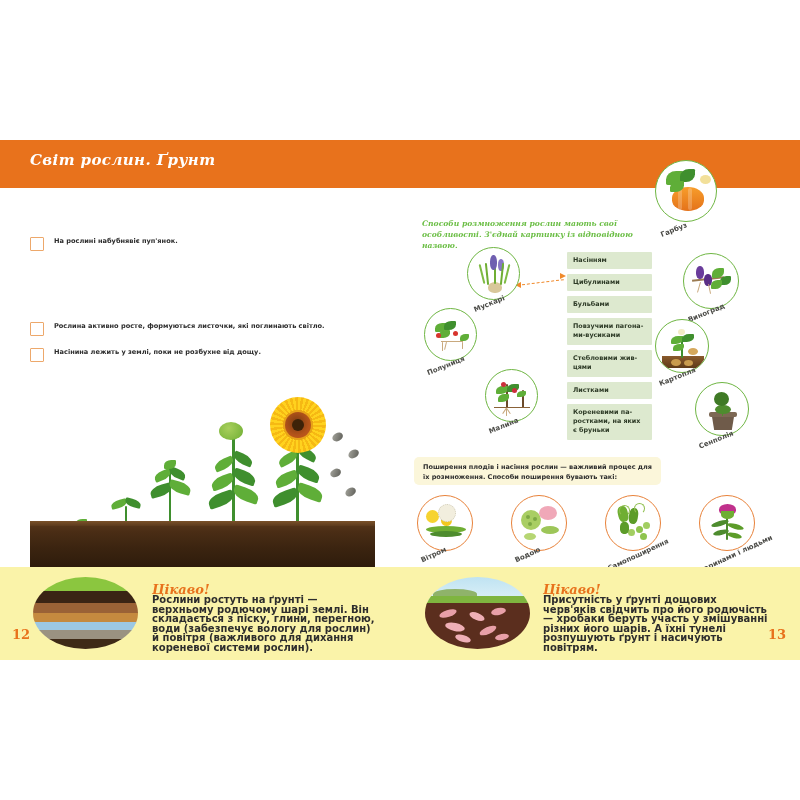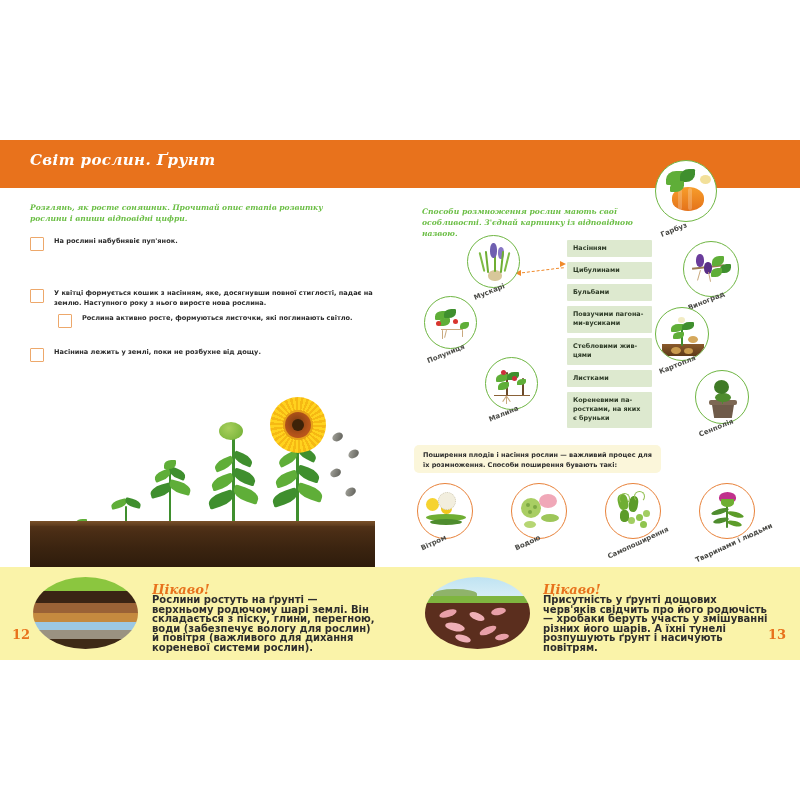--- a/index.html
+++ b/index.html
@@ -12,21 +12,21 @@
     font-style:italic;font-weight:700;font-size:15px;color:#ffffff;letter-spacing:.4px;}
 
   
   .circ{position:absolute;border-radius:50%;background:#ffffff;border:1.6px solid #6FB643;
         box-sizing:border-box;overflow:hidden;}
   .circ-label{position:absolute;font-size:7px;font-weight:700;color:#4a4a46;white-space:nowrap;
         font-family:"DejaVu Sans","Liberation Sans",sans-serif;}
 
   
   .lp{position:absolute;left:0;top:48px;width:400px;height:472px;}
-  .rp{position:absolute;left:400px;top:52px;width:400px;height:588px;}
+  .rp{position:absolute;left:400px;top:64px;width:400px;height:588px;}
 
   .task-intro{position:absolute;font-family:"DejaVu Serif","Liberation Serif",serif;font-style:italic;
     font-weight:700;font-size:7.6px;line-height:11px;color:#6BBE45;}
 
   .chk-row{position:absolute;display:flex;align-items:flex-start;}
   .chk-box{width:14px;height:14px;border:1.3px solid #EDA86B;box-sizing:border-box;flex:0 0 auto;
     background:#fff;border-radius:1px;}
   .chk-txt{margin-left:10px;font-size:6.6px;line-height:9.5px;color:#2d2d2d;font-weight:600;}
 
   
@@ -102,31 +102,26 @@
     <div style="position:absolute;left:32px;top:27px;width:4px;height:22px;background:rgba(255,255,255,.22);border-radius:2px;"></div>
     <div class="leaf" style="left:10px;top:10px;width:17px;height:14px;"></div>
     <div class="leaf d" style="left:24px;top:8px;width:15px;height:13px;"></div>
     <div class="leaf" style="left:14px;top:20px;width:14px;height:11px;"></div>
     <div style="position:absolute;left:44px;top:14px;width:11px;height:9px;border-radius:50%;background:#F2E09A;"></div>
   </div>
   <div class="circ-label" style="left:660px;top:86px;transform:rotate(-22deg);">Гарбуз</div>
 
   <div class="lp">
 
-    <div class="task-intro" style="left:30px;top:14px;width:330px;">Розглянь, як росте соняшник. Прочитай опис етапів розвитку рослини і впиши відповідні цифри.</div>
 
     <div class="chk-row" style="left:30px;top:49px;width:345px;">
       <div class="chk-box"></div>
       <div class="chk-txt">На рослині набубнявіє пуп'янок.</div>
     </div>
-    <div class="chk-row" style="left:30px;top:101px;width:345px;">
-      <div class="chk-box"></div>
-      <div class="chk-txt">У квітці формується кошик з насінням, яке, досягнувши повної стиглості, падає на землю. Наступного року з нього виросте нова рослина.</div>
-    </div>
-    <div class="chk-row" style="left:30px;top:126px;width:345px;margin-left:28px;">
+    <div class="chk-row" style="left:30px;top:134px;width:345px;">
       <div class="chk-box"></div>
       <div class="chk-txt">Рослина активно росте, формуються листочки, які поглинають світло.</div>
     </div>
     <div class="chk-row" style="left:30px;top:160px;width:345px;">
       <div class="chk-box"></div>
       <div class="chk-txt">Насінина лежить у землі, поки не розбухне від дощу.</div>
     </div>
 
     <div>
 

